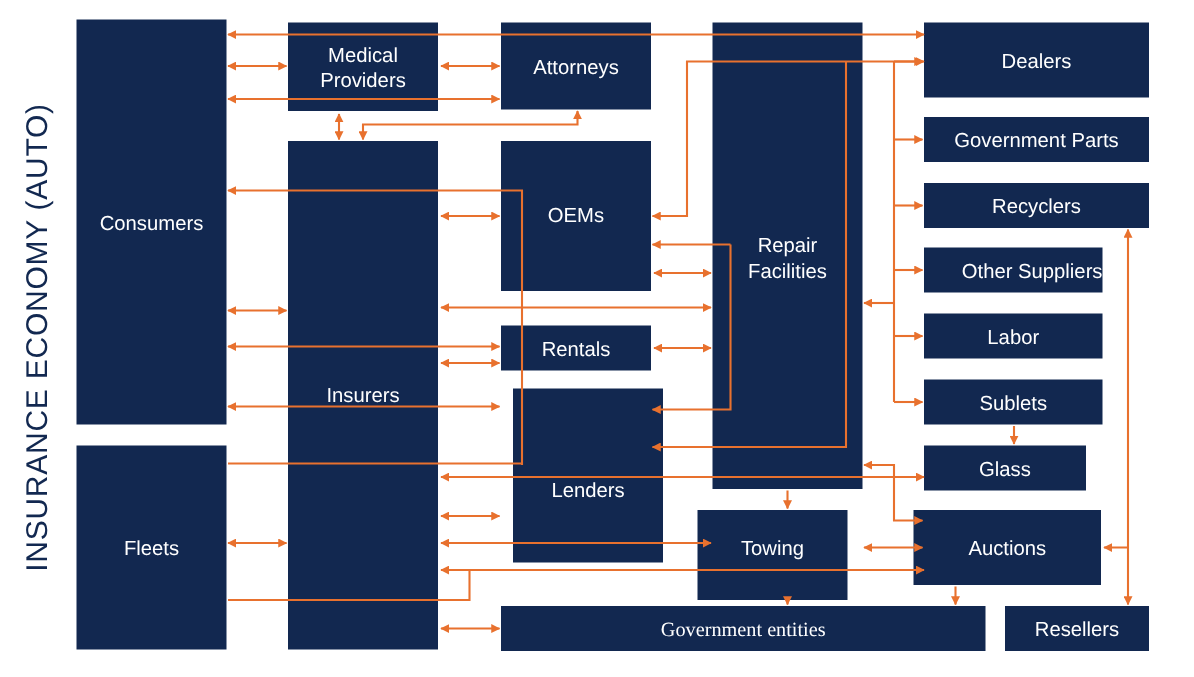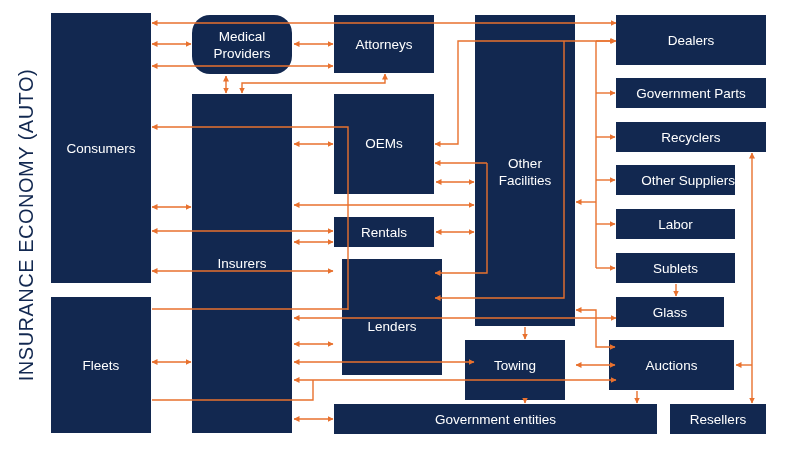--- a/index.html
+++ b/index.html
@@ -17,45 +17,45 @@
 <body>
 
 <div class="vtitle">INSURANCE ECONOMY (AUTO)</div>
 
 <div class="box" style="left:51px;top:13px;width:100px;height:270px;">
     <span>Consumers</span>
   </div>
 <div class="box" style="left:51px;top:297px;width:100px;height:136px;">
     <span>Fleets</span>
   </div>
-<div class="box" style="left:192px;top:15px;width:100px;height:59px;padding:0 14px;border-radius:18px;">
+<div class="box" style="left:192px;top:15px;width:100px;height:59px;padding:0 14px;">
     <span>Medical Providers</span>
   </div>
 <div class="box" style="left:192px;top:94px;width:100px;height:339px;">
     <span>Insurers</span>
   </div>
 <div class="box" style="left:334px;top:15px;width:100px;height:58px;">
     <span>Attorneys</span>
   </div>
 <div class="box" style="left:334px;top:94px;width:100px;height:100px;">
     <span style="margin-top:-2px;">OEMs</span>
   </div>
 <div class="box" style="left:334px;top:217px;width:100px;height:30px;text-align:right;">
     <span>Rentals</span>
   </div>
 <div class="box" style="left:342px;top:259px;width:100px;height:116px;">
     <span style="margin-top:18px;">Lenders</span>
   </div>
 <div class="box" style="left:475px;top:15px;width:100px;height:311px;align-items:flex-start;padding:140px 12px 0;">
-    <span>Other Facilities</span>
+    <span>Repair Facilities</span>
   </div>
 <div class="box" style="left:465px;top:340px;width:100px;height:60px;">
     <span style="margin-top:-10px;">Towing</span>
   </div>
-<div class="box" style="left:334px;top:404px;width:323px;height:30px;">
+<div class="box" style="left:334px;top:404px;width:323px;height:30px;font-family:Liberation Serif, serif;">
     <span>Government entities</span>
   </div>
 <div class="box" style="left:616px;top:15px;width:150px;height:50px;">
     <span>Dealers</span>
   </div>
 <div class="box" style="left:616px;top:78px;width:150px;height:30px;">
     <span>Government Parts</span>
   </div>
 <div class="box" style="left:616px;top:122px;width:150px;height:30px;">
     <span>Recyclers</span>

